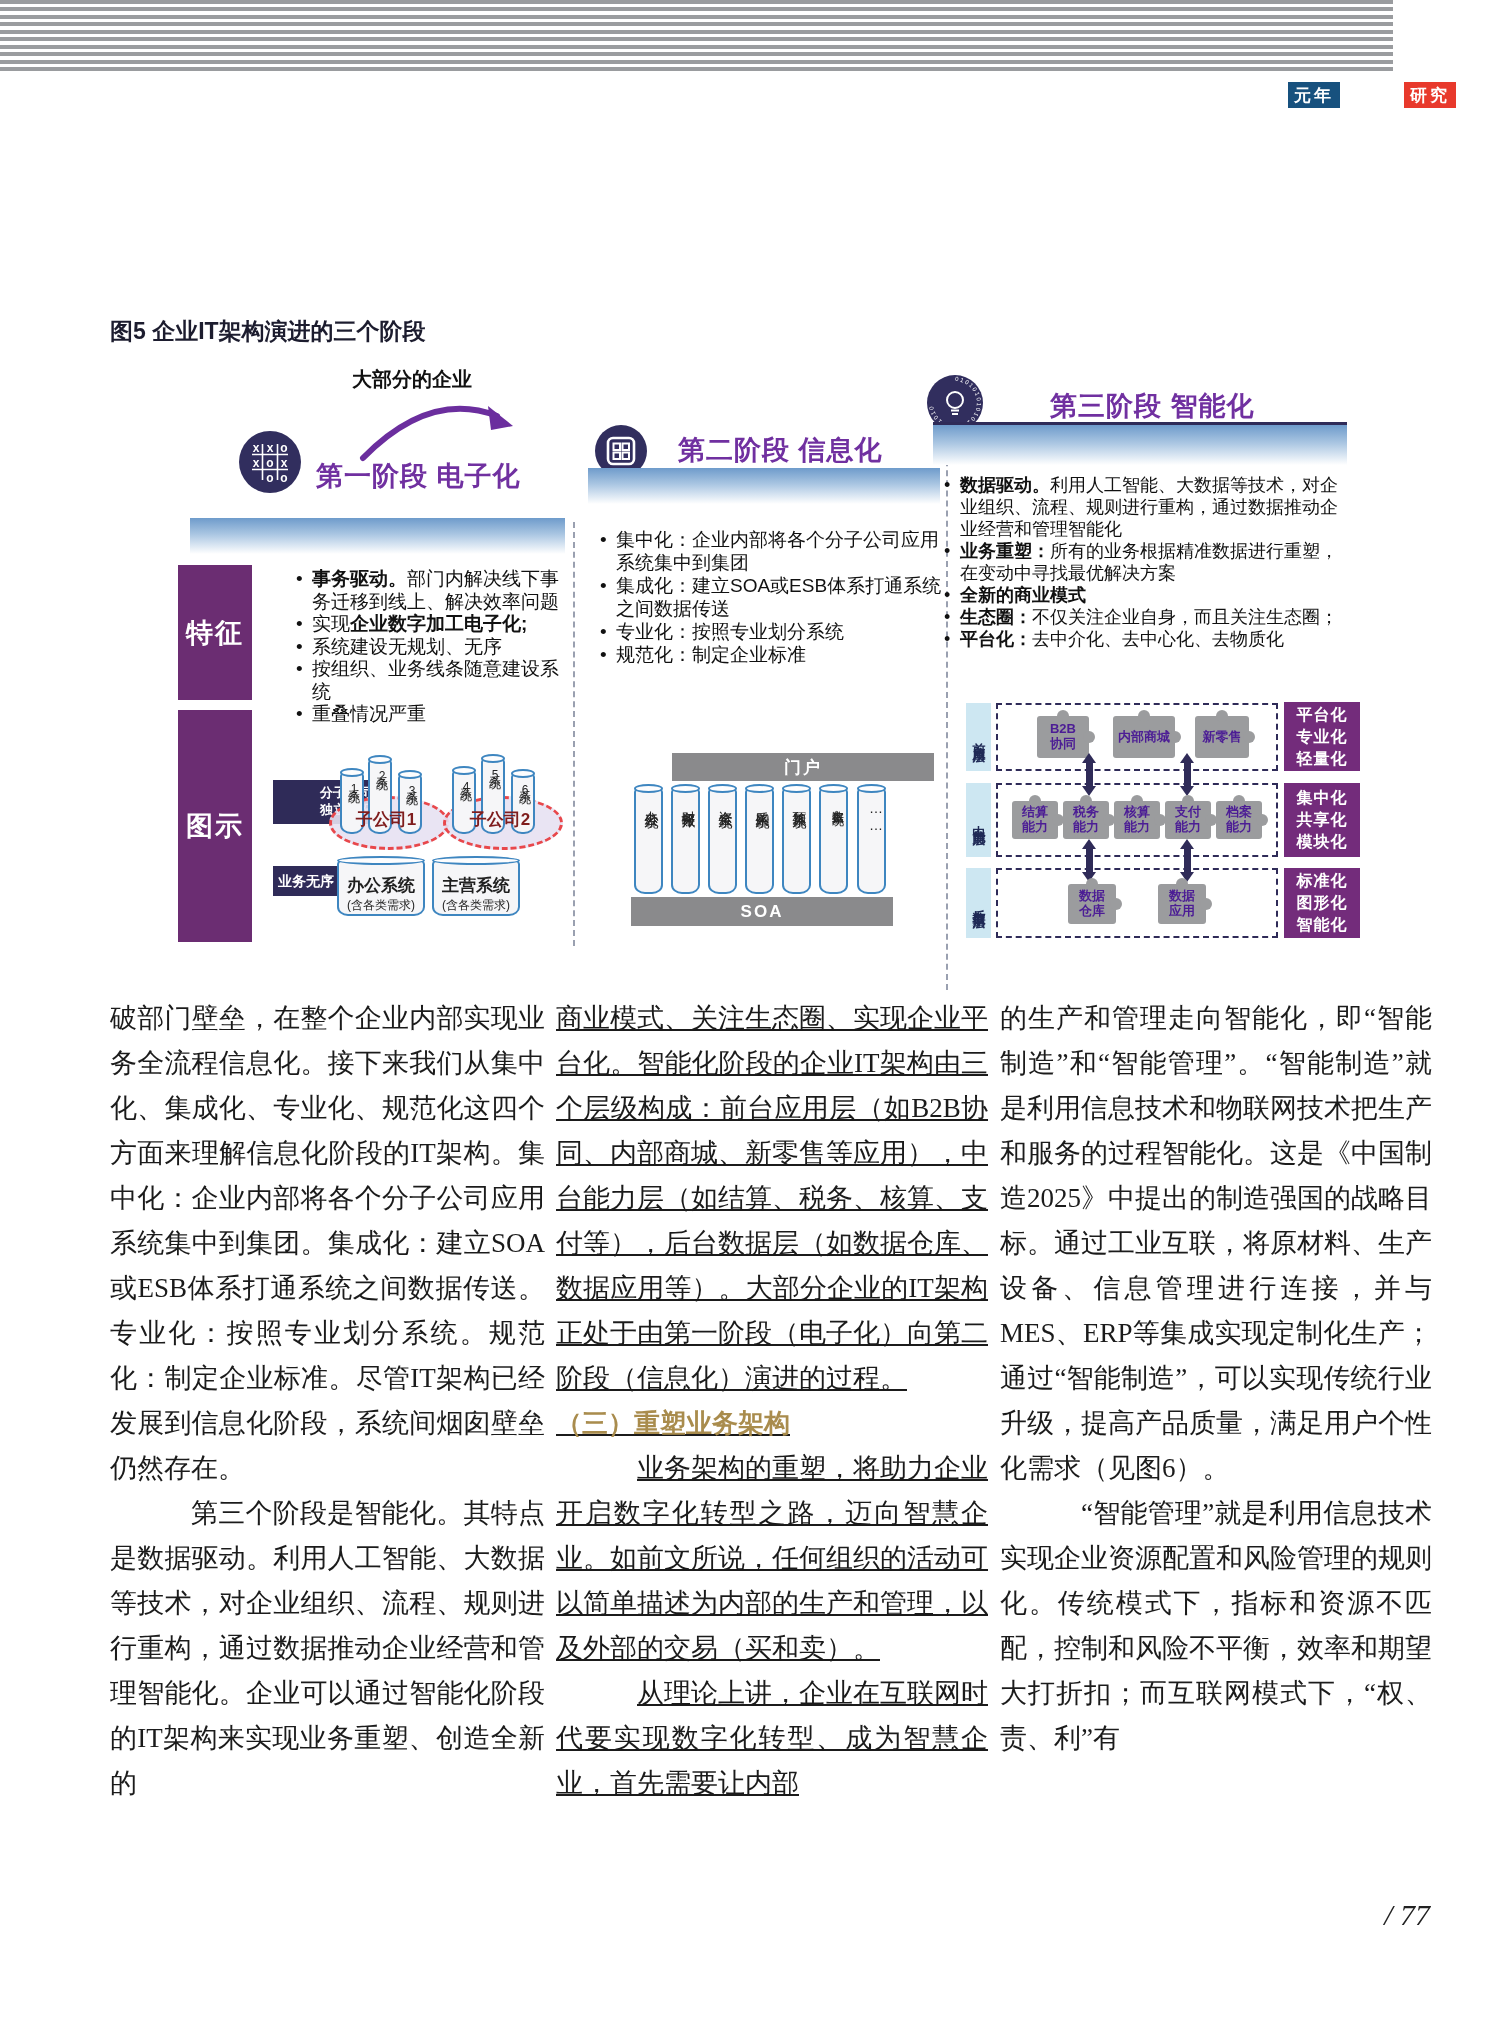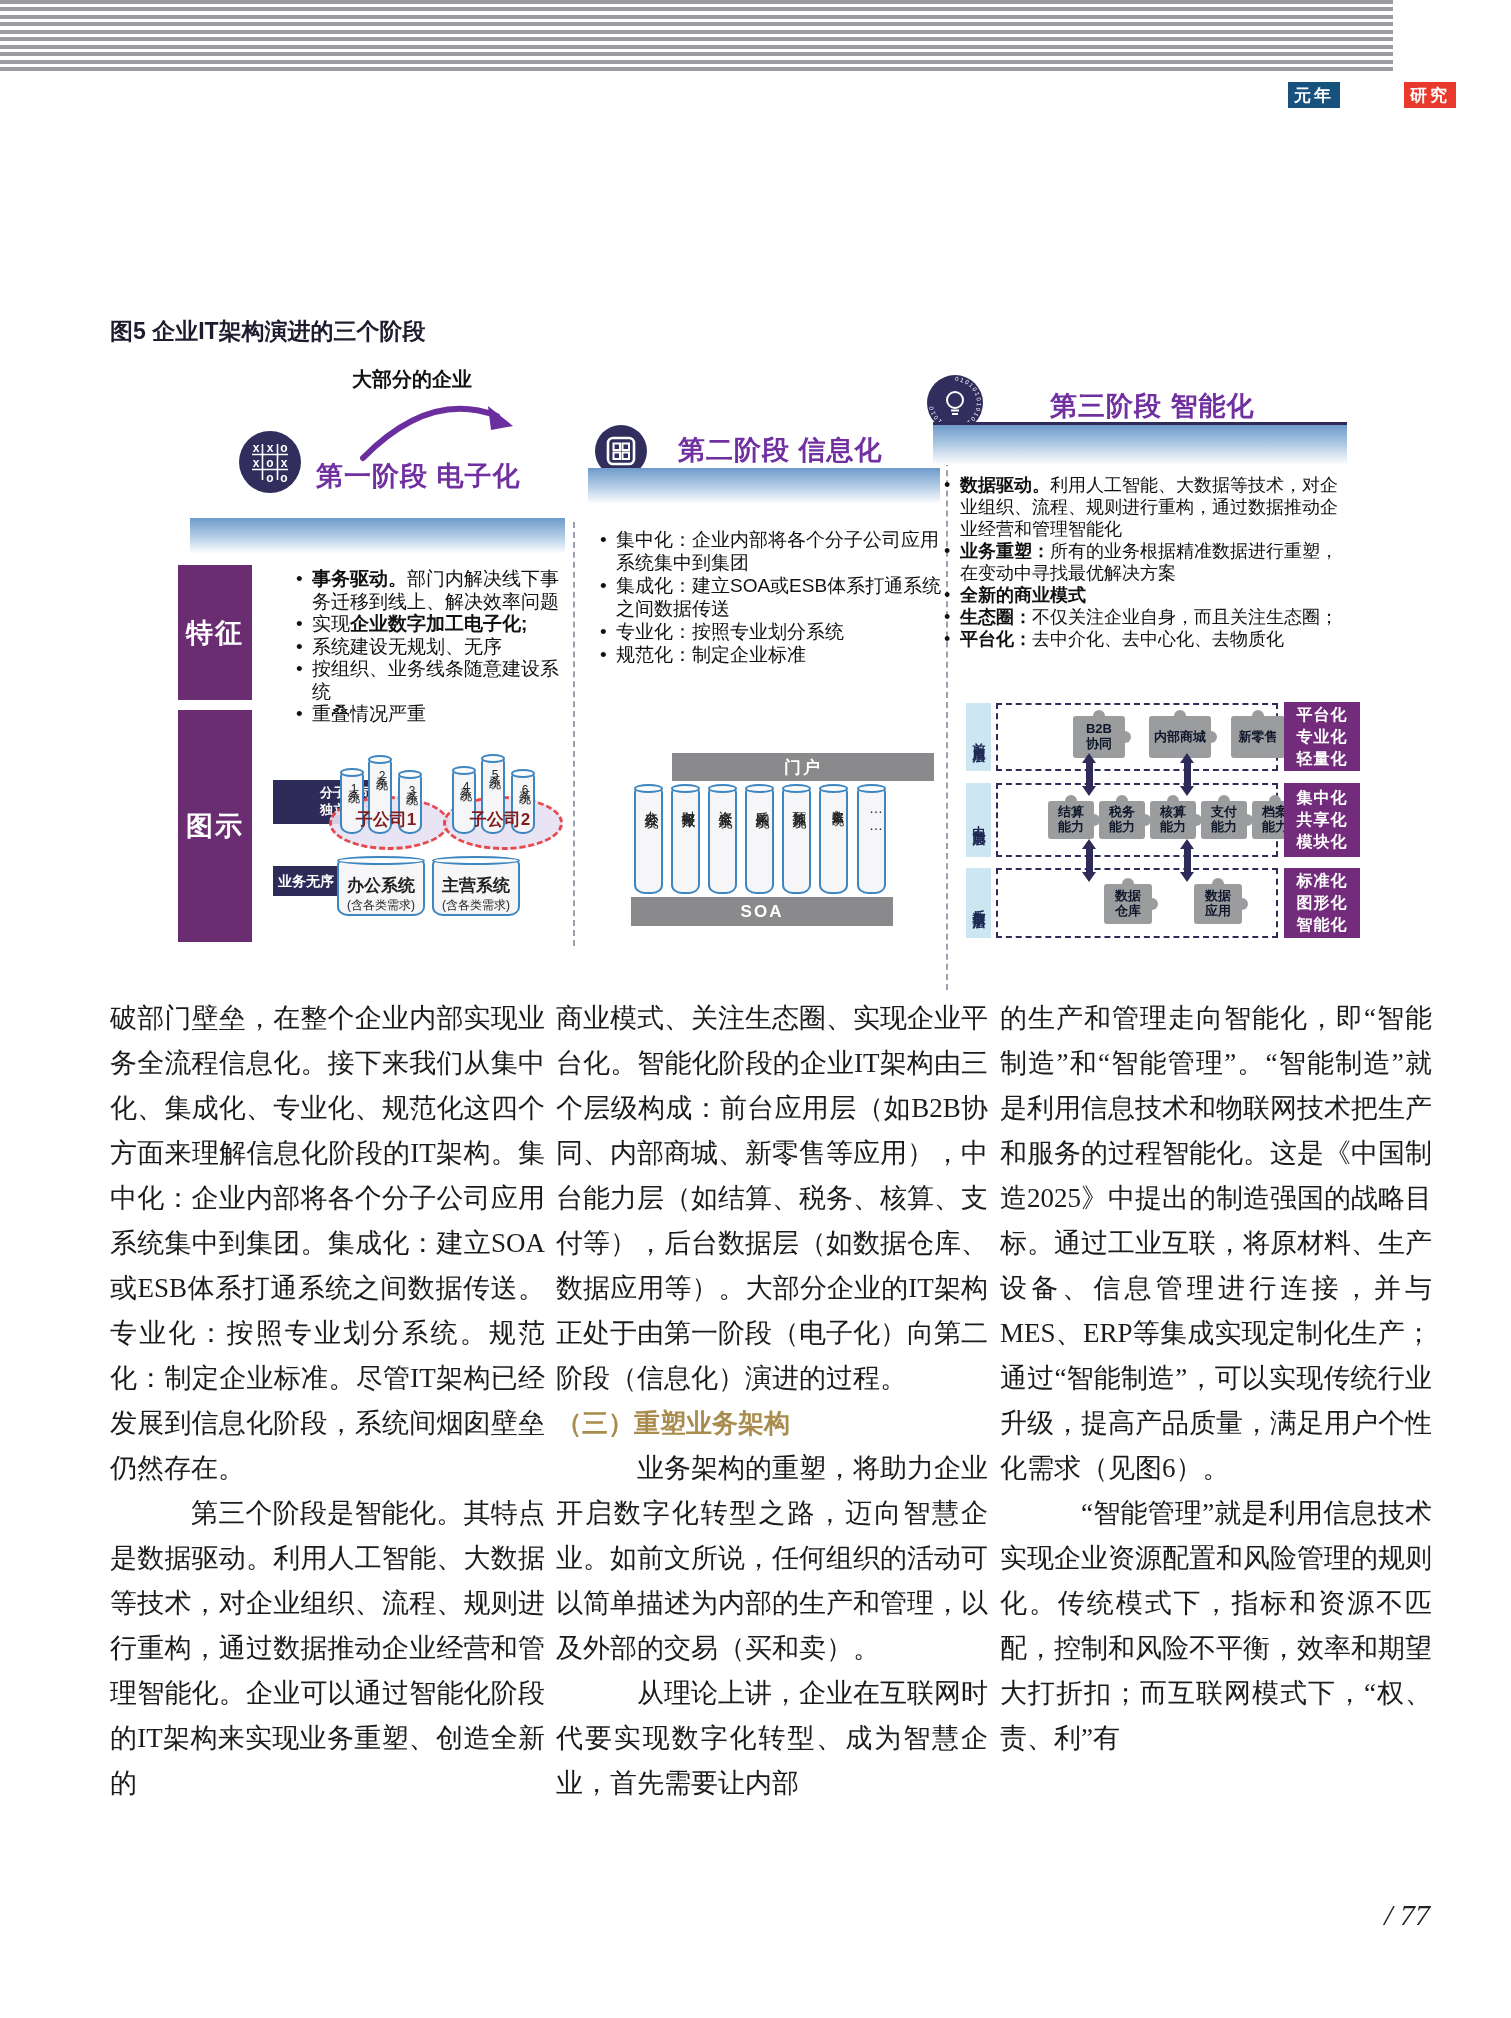--- a/index.html
+++ b/index.html
@@ -48,23 +48,23 @@
   .subsid{position:absolute;font-weight:bold;font-size:17px;color:#7f1d1d;text-align:center;z-index:3;}
 
   .graybar{background:#8a8a8c;color:#fff;font-weight:bold;font-size:17px;
      display:flex;align-items:center;justify-content:center;letter-spacing:2px;}
 
   
   .layerlabel{background:#cde7f2;color:#1f2a56;font-weight:bold;font-size:13px;
      writing-mode:vertical-rl;text-orientation:upright;display:flex;align-items:center;
      justify-content:center;letter-spacing:2px;}
   .dashbox{border:2px dashed #2f2b58;box-sizing:border-box;}
-  .piece{position:absolute;background:#9b9c9e;color:#0f172a;font-weight:bold;font-size:13px;
+  .piece{position:absolute;background:#9b9c9e;color:#4c1d95;font-weight:bold;font-size:13px;
      border-radius:3px;display:flex;align-items:center;justify-content:center;
-     text-align:center;white-space:pre-line;line-height:1.15;margin-left:36px;}
+     text-align:center;white-space:pre-line;line-height:1.15;}
   .piece::before{content:"";position:absolute;top:-6px;left:50%;margin-left:-6px;
      width:12px;height:12px;border-radius:50%;background:#9b9c9e;}
   .piece::after{content:"";position:absolute;right:-6px;top:50%;margin-top:-6px;
      width:12px;height:12px;border-radius:50%;background:#9b9c9e;}
   .traitbox{background:#732C7B;color:#fff;font-weight:bold;font-size:16px;
      display:flex;flex-direction:column;align-items:center;justify-content:center;
      line-height:22px;letter-spacing:1px;}
   .varrow{position:absolute;width:7px;background:#2f2b58;}
   .varrow::before{content:"";position:absolute;top:-9px;left:-4px;width:0;height:0;
      border-left:7.5px solid transparent;border-right:7.5px solid transparent;
@@ -293,21 +293,21 @@
   <div class="abs traitbox" style="left:1284px;top:868px;width:76px;height:70px;">
     <span>标准化</span>
     <span>图形化</span>
     <span>智能化</span>
   </div>
 
   <div class="bodycol" style="left:110px;">
     <p>破部门壁垒，在整个企业内部实现业务全流程信息化。接下来我们从集中化、集成化、专业化、规范化这四个方面来理解信息化阶段的IT架构。集中化：企业内部将各个分子公司应用系统集中到集团。集成化：建立SOA或ESB体系打通系统之间数据传送。专业化：按照专业划分系统。规范化：制定企业标准。尽管IT架构已经发展到信息化阶段，系统间烟囱壁垒仍然存在。</p>
     <p class="indent">第三个阶段是智能化。其特点是数据驱动。利用人工智能、大数据等技术，对企业组织、流程、规则进行重构，通过数据推动企业经营和管理智能化。企业可以通过智能化阶段的IT架构来实现业务重塑、创造全新的</p>
   </div>
-  <div class="bodycol" style="left:556px;width:432px;">
+  <div class="bodycol" style="left:556px;width:432px;text-decoration:underline;">
     <p>商业模式、关注生态圈、实现企业平台化。智能化阶段的企业IT架构由三个层级构成：前台应用层（如B2B协同、内部商城、新零售等应用），中台能力层（如结算、税务、核算、支付等），后台数据层（如数据仓库、数据应用等）。大部分企业的IT架构正处于由第一阶段（电子化）向第二阶段（信息化）演进的过程。</p>
     <p class="goldhead">（三）重塑业务架构</p>
     <p class="indent">业务架构的重塑，将助力企业开启数字化转型之路，迈向智慧企业。如前文所说，任何组织的活动可以简单描述为内部的生产和管理，以及外部的交易（买和卖）。</p>
     <p class="indent">从理论上讲，企业在互联网时代要实现数字化转型、成为智慧企业，首先需要让内部</p>
   </div>
   <div class="bodycol" style="left:1000px;width:432px;">
     <p>的生产和管理走向智能化，即“智能制造”和“智能管理”。“智能制造”就是利用信息技术和物联网技术把生产和服务的过程智能化。这是《中国制造2025》中提出的制造强国的战略目标。通过工业互联，将原材料、生产设备、信息管理进行连接，并与MES、ERP等集成实现定制化生产；通过“智能制造”，可以实现传统行业升级，提高产品质量，满足用户个性化需求（见图6）。</p>
     <p class="indent">“智能管理”就是利用信息技术实现企业资源配置和风险管理的规则化。传统模式下，指标和资源不匹配，控制和风险不平衡，效率和期望大打折扣；而互联网模式下，“权、责、利”有</p>
   </div>
 

